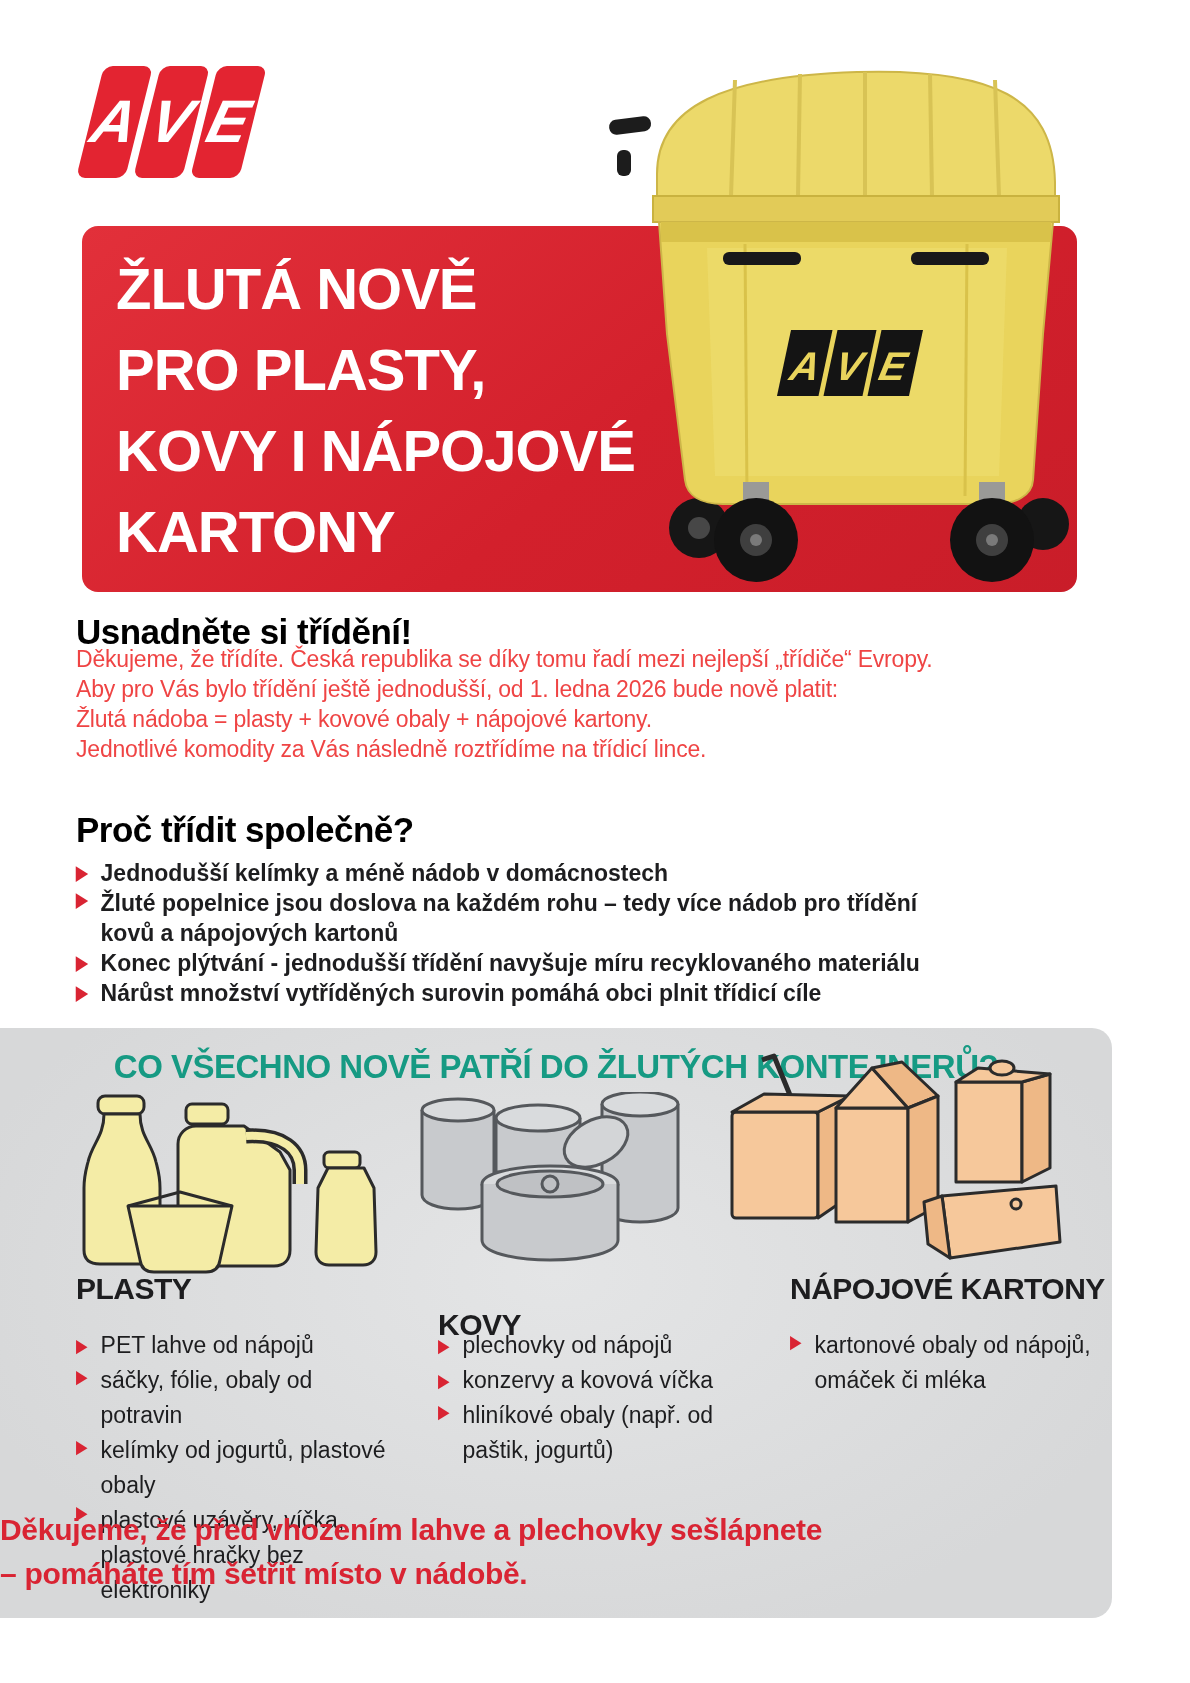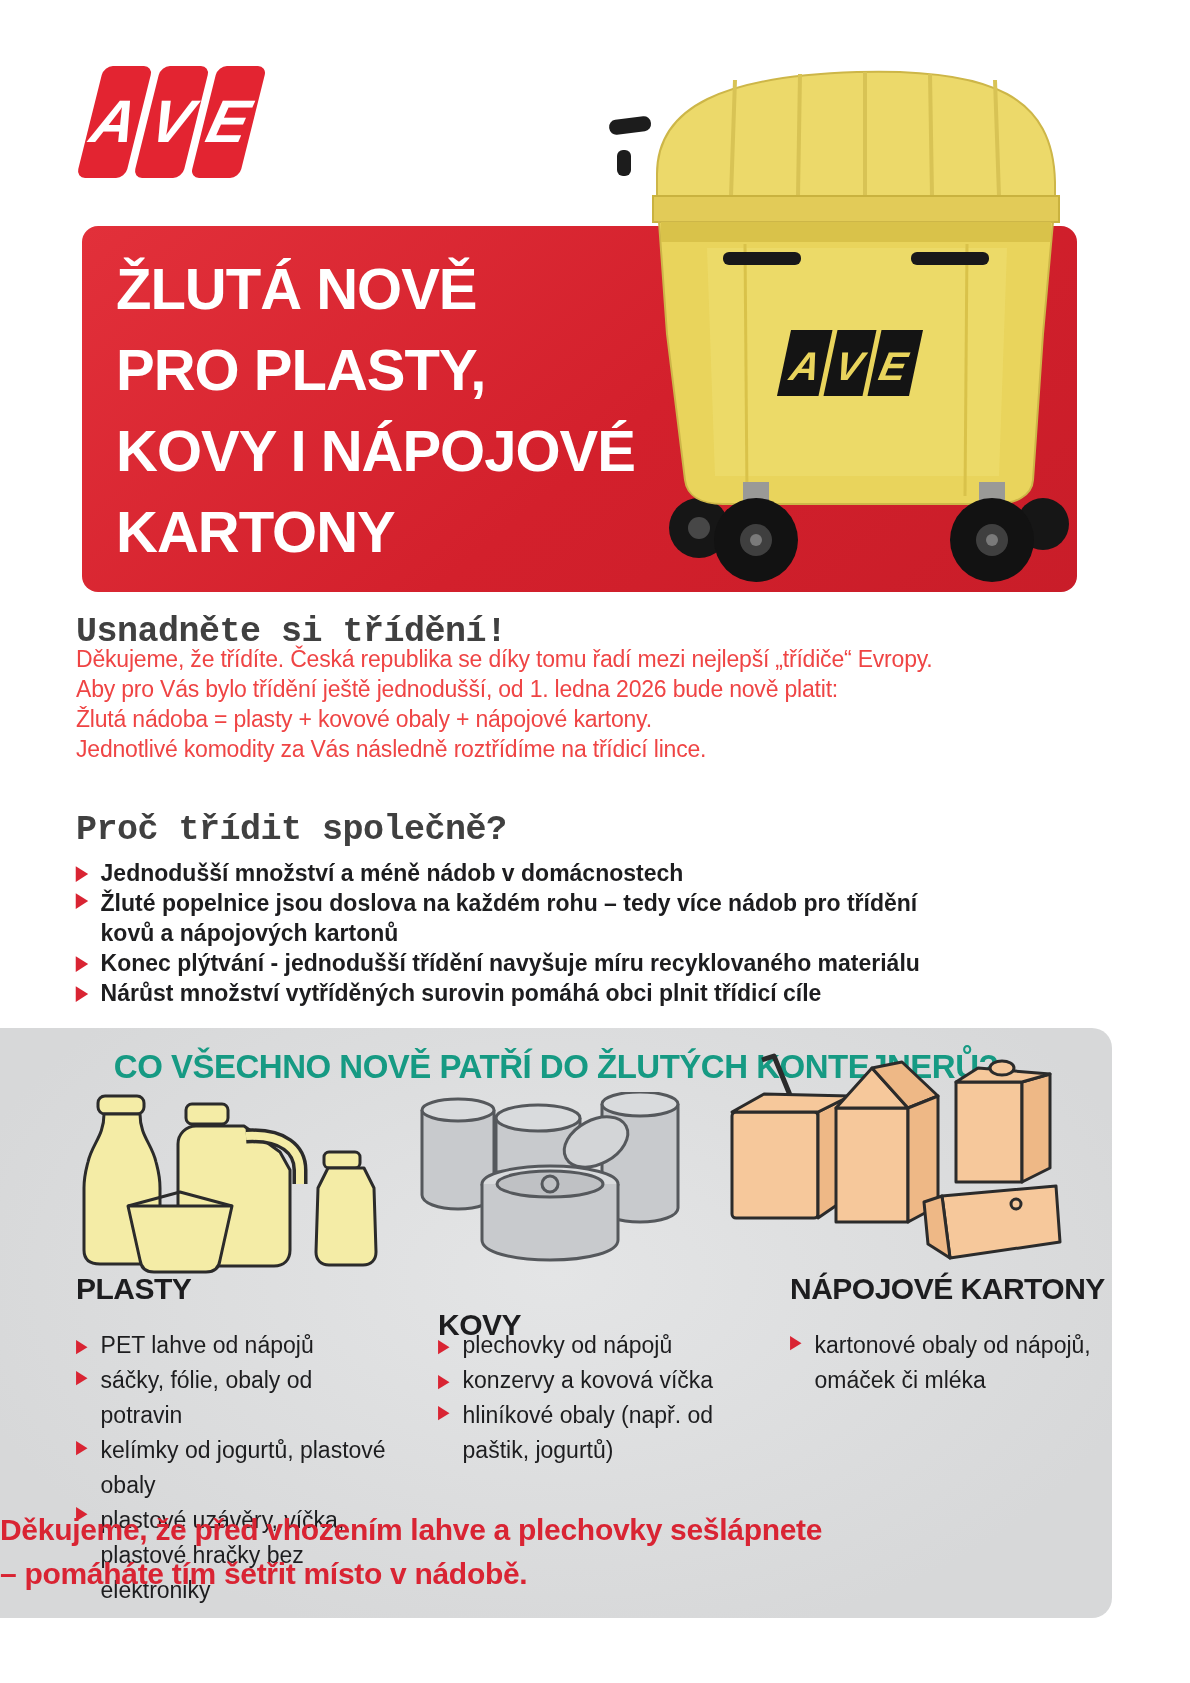--- a/index.html
+++ b/index.html
@@ -23,21 +23,21 @@
     background:linear-gradient(140deg,#e2303a 0%, #d3202c 55%, #c91d29 100%);
     border-radius:16px; z-index:1;
   }
   .banner-text { position:absolute; left:34px; top:22px; color:#ffffff; font-weight:bold;
     font-size:58px; line-height:81px; letter-spacing:-1px; white-space:nowrap; }
 
   
   .bin-photo { position:absolute; left:595px; top:34px; width:520px; height:556px; z-index:2; }
 
   
-  .teal-h { position:absolute; font-weight:bold; color:#404040; letter-spacing:-0.5px;font-family:Liberation Mono, monospace; }
+  .teal-h { position:absolute; font-weight:bold; color:#000000; letter-spacing:-0.5px; }
   .intro-heading { left:76px; top:612px; font-size:35px; }
   .why-heading   { left:76px; top:810px; font-size:35px; }
 
   
   .intro-text { position:absolute; left:76px; top:644px; font-size:23px; line-height:30px;
     letter-spacing:-0.2px; color:#ef4444; width:1000px; }
   .intro-text .b { font-weight:normal; }
 
   
   .why-list { position:absolute; left:76px; top:858px; width:880px; }
@@ -157,21 +157,21 @@
     <div>Děkujeme, že třídíte. Česká republika se díky tomu řadí mezi nejlepší „třídiče“ Evropy.</div>
     <div><span>Aby pro Vás bylo třídění ještě jednodušší, </span><span class="b">od 1. ledna 2026 bude nově platit:</span></div>
     <div class="b">Žlutá nádoba = plasty + kovové obaly + nápojové kartony.</div>
     <div class="b">Jednotlivé komodity za Vás následně roztřídíme na třídicí lince.</div>
   </div>
 
   <div class="teal-h why-heading">Proč třídit společně?</div>
   <div class="why-list">
     <div class="bullet bold">
       <span class="arrow">▶</span>
-      <span>Jednodušší množství a méně nádob v domácnostech</span>
+      <span>Jednodušší kelímky a méně nádob v domácnostech</span>
     </div>
     <div class="bullet bold">
       <span class="arrow">▶</span>
       <span>Žluté popelnice jsou doslova na každém rohu – tedy více nádob pro třídění kovů a nápojových kartonů</span>
     </div>
     <div class="bullet bold">
       <span class="arrow">▶</span>
       <span>Konec plýtvání - jednodušší třídění navyšuje míru recyklovaného materiálu</span>
     </div>
     <div class="bullet bold">

